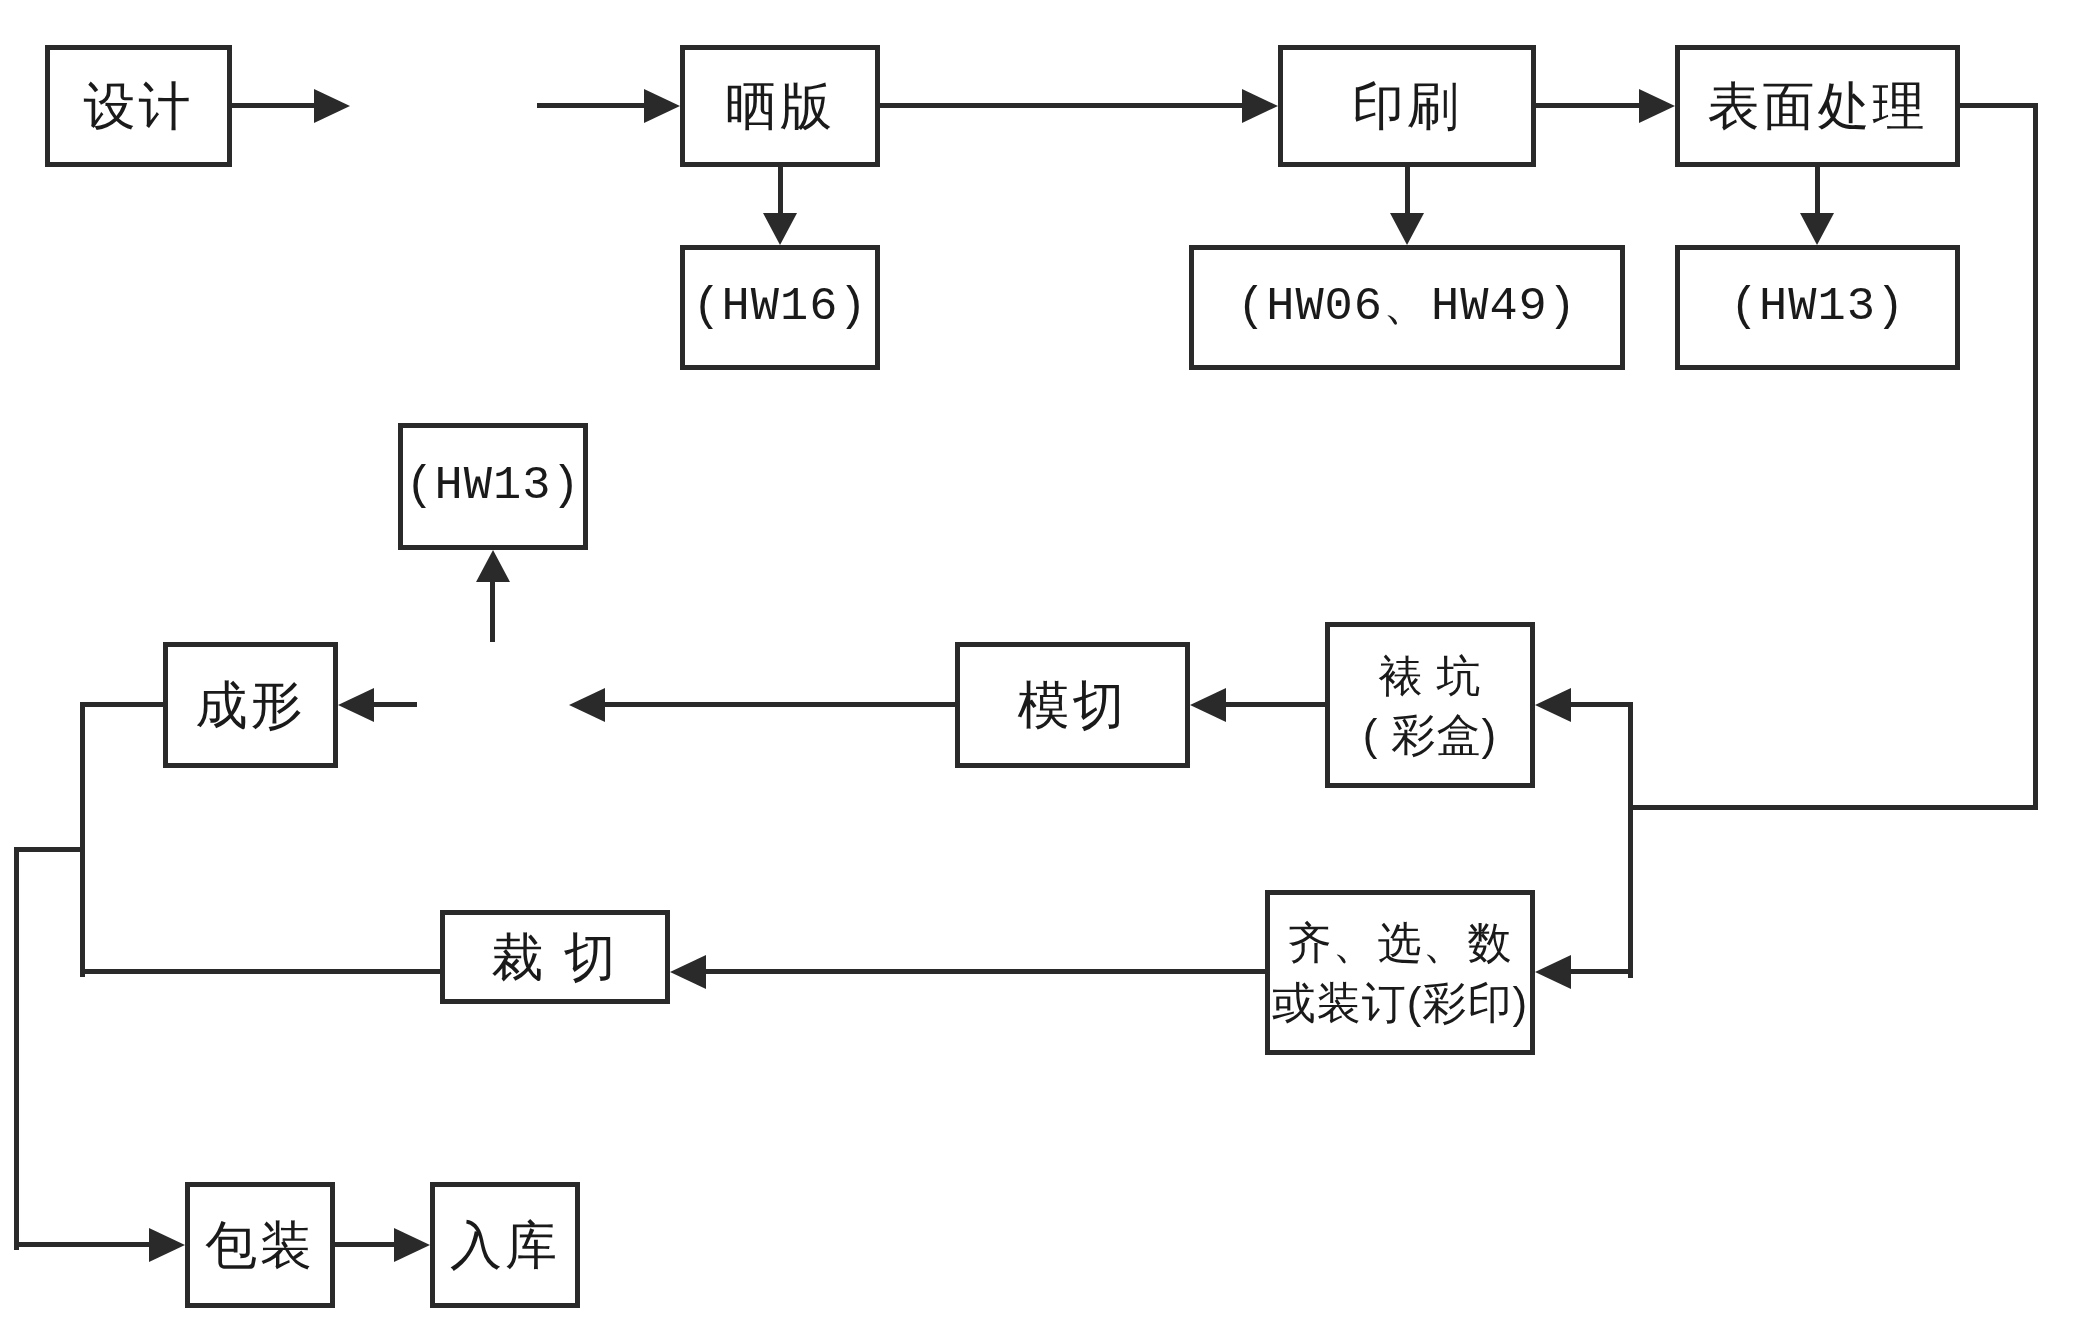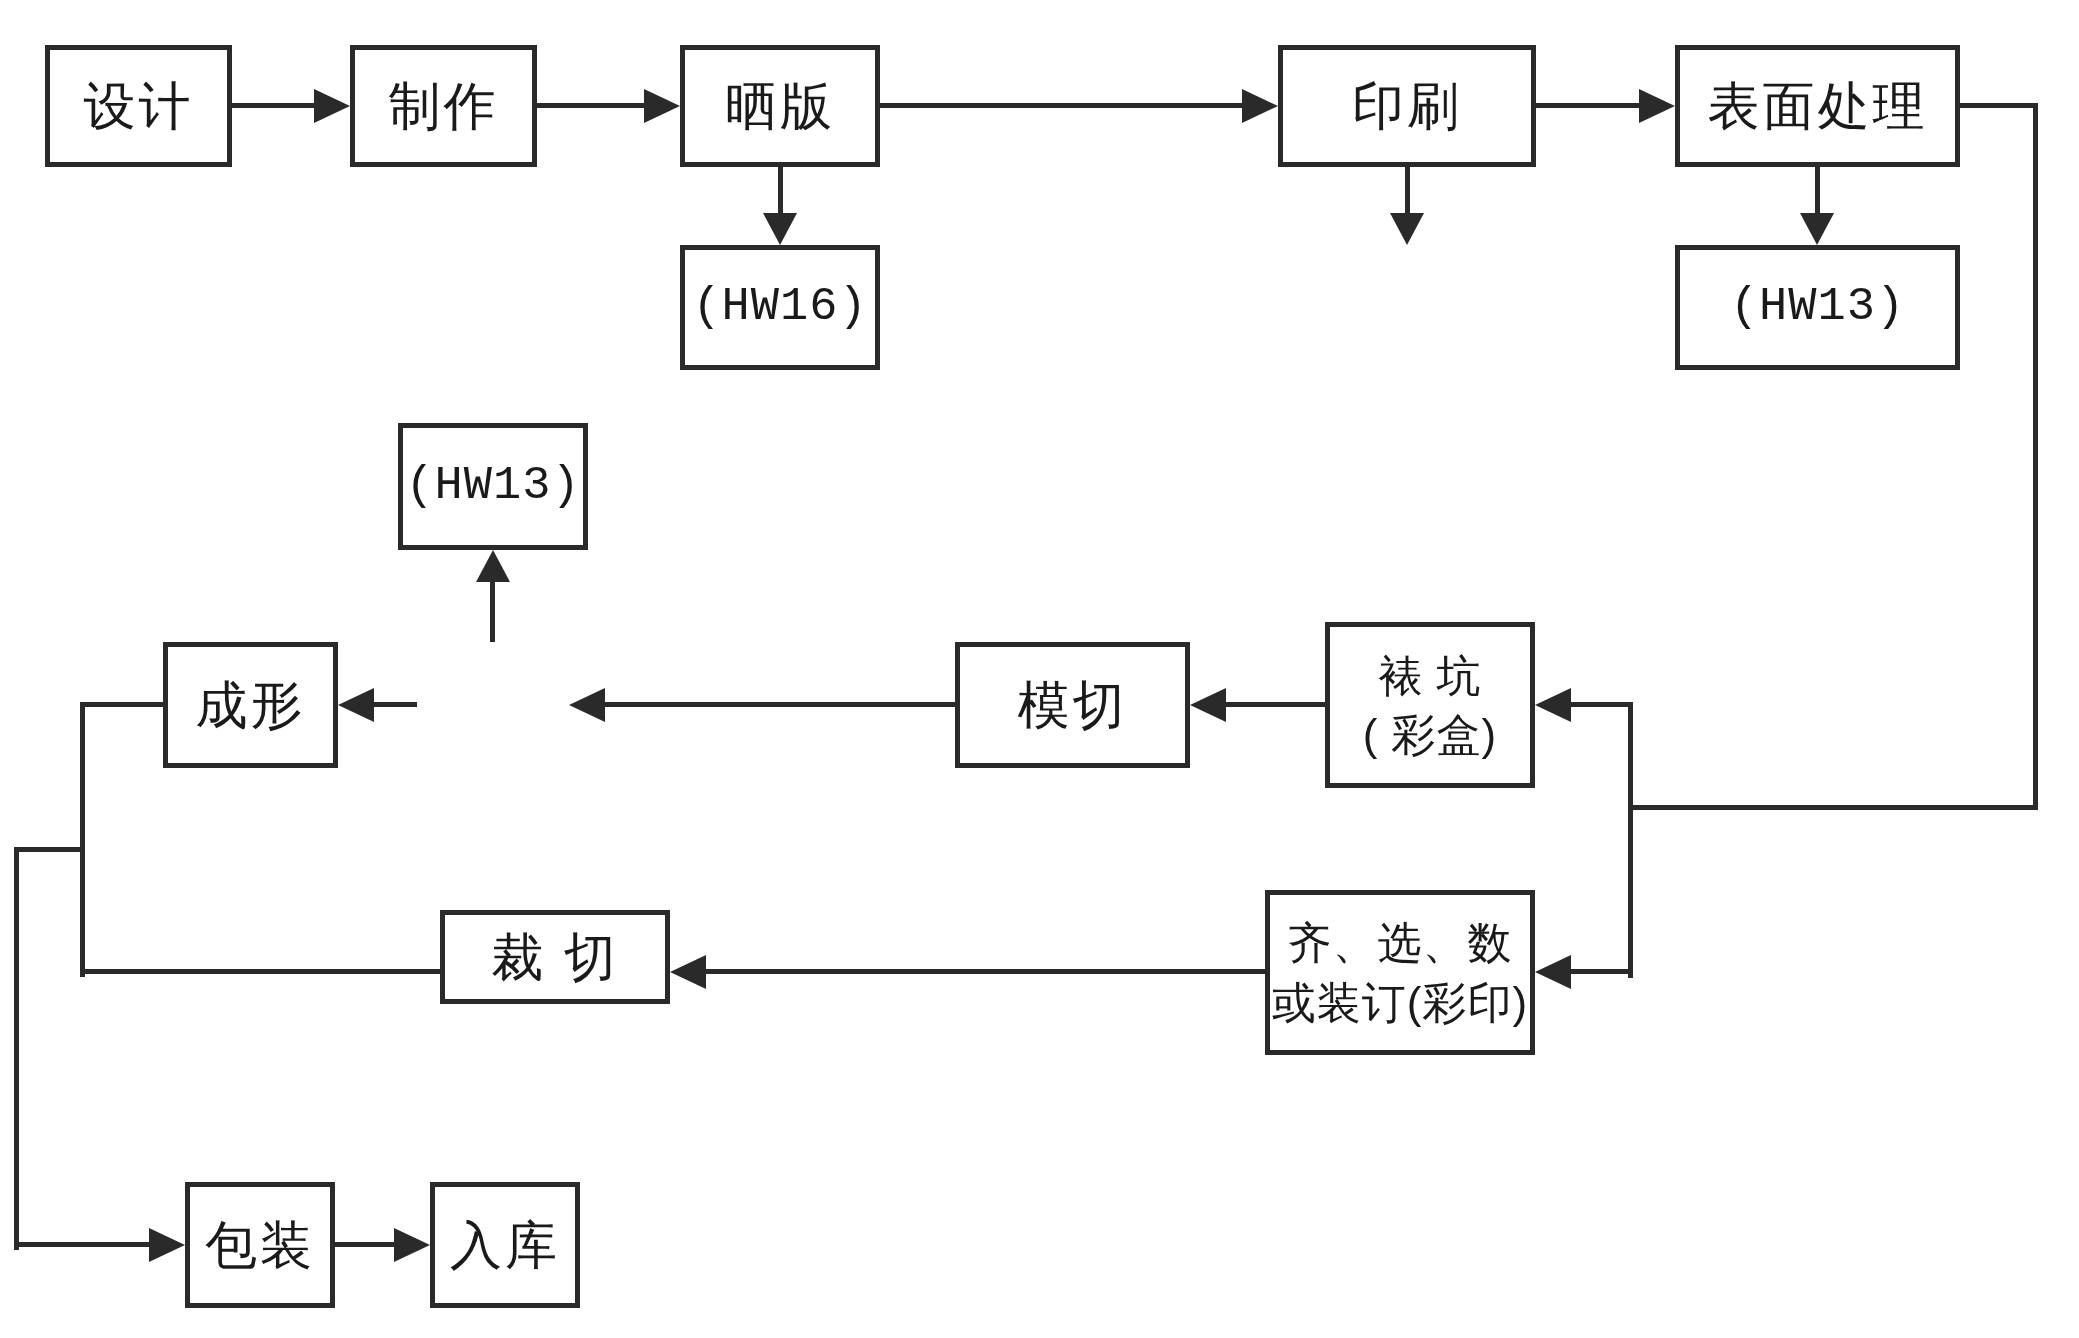--- a/index.html
+++ b/index.html
@@ -44,35 +44,35 @@
       border-bottom:32px solid #2a2a2a;}
 </style>
 </head>
 <body>
 
 <div id="canvas">
 
   <div class="node" style="left:45px;top:45px;width:187px;height:122px">
     <span>设计</span>
   </div>
-  <div class="node" style="left:350px;top:45px;width:187px;height:122px">
-    <span>制作</span>
-  </div>
   <div class="node" style="left:680px;top:45px;width:200px;height:122px">
     <span>晒版</span>
   </div>
   <div class="node" style="left:1278px;top:45px;width:258px;height:122px">
     <span>印刷</span>
   </div>
   <div class="node" style="left:1675px;top:45px;width:285px;height:122px">
     <span>表面处理</span>
   </div>
 
   <div class="node small" style="left:680px;top:245px;width:200px;height:125px">
     <span>(HW16)</span>
+  </div>
+  <div class="node small" style="left:1189px;top:245px;width:436px;height:125px">
+    <span>(HW06、HW49)</span>
   </div>
   <div class="node small" style="left:1675px;top:245px;width:285px;height:125px">
     <span>(HW13)</span>
   </div>
   <div class="node small" style="left:398px;top:423px;width:190px;height:127px">
     <span>(HW13)</span>
   </div>
 
   <div class="node" style="left:163px;top:642px;width:175px;height:126px">
     <span>成形</span>

